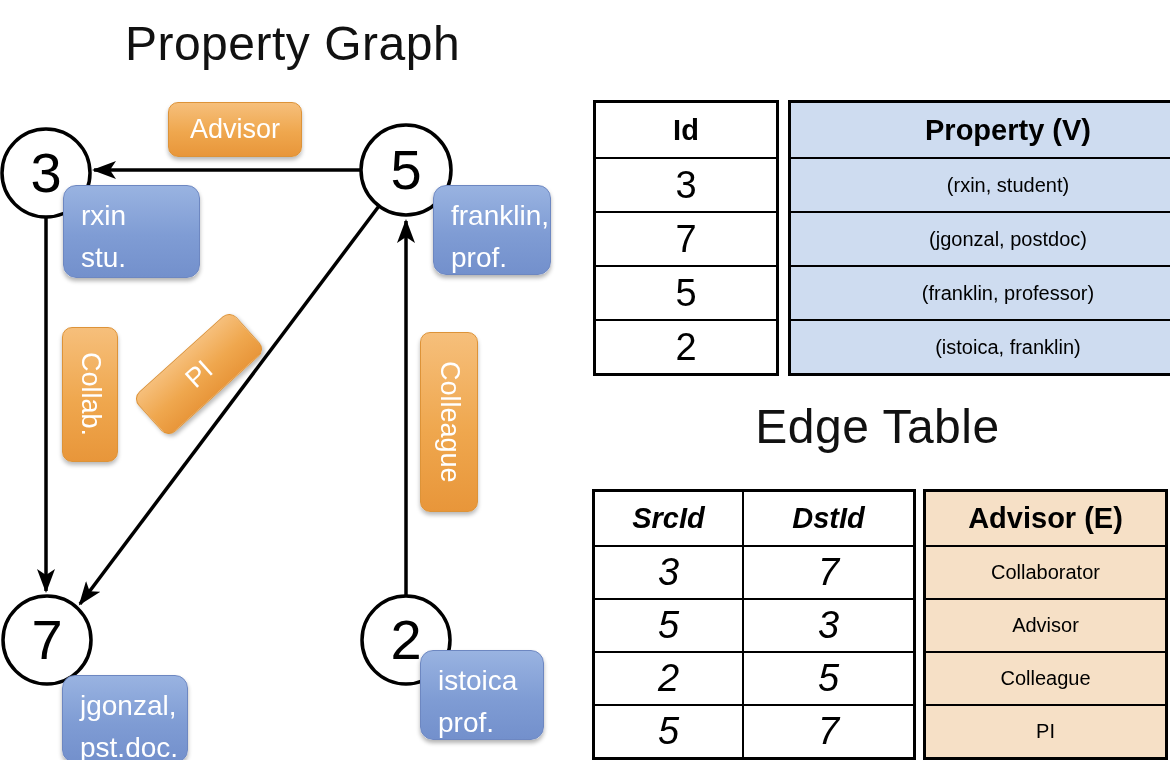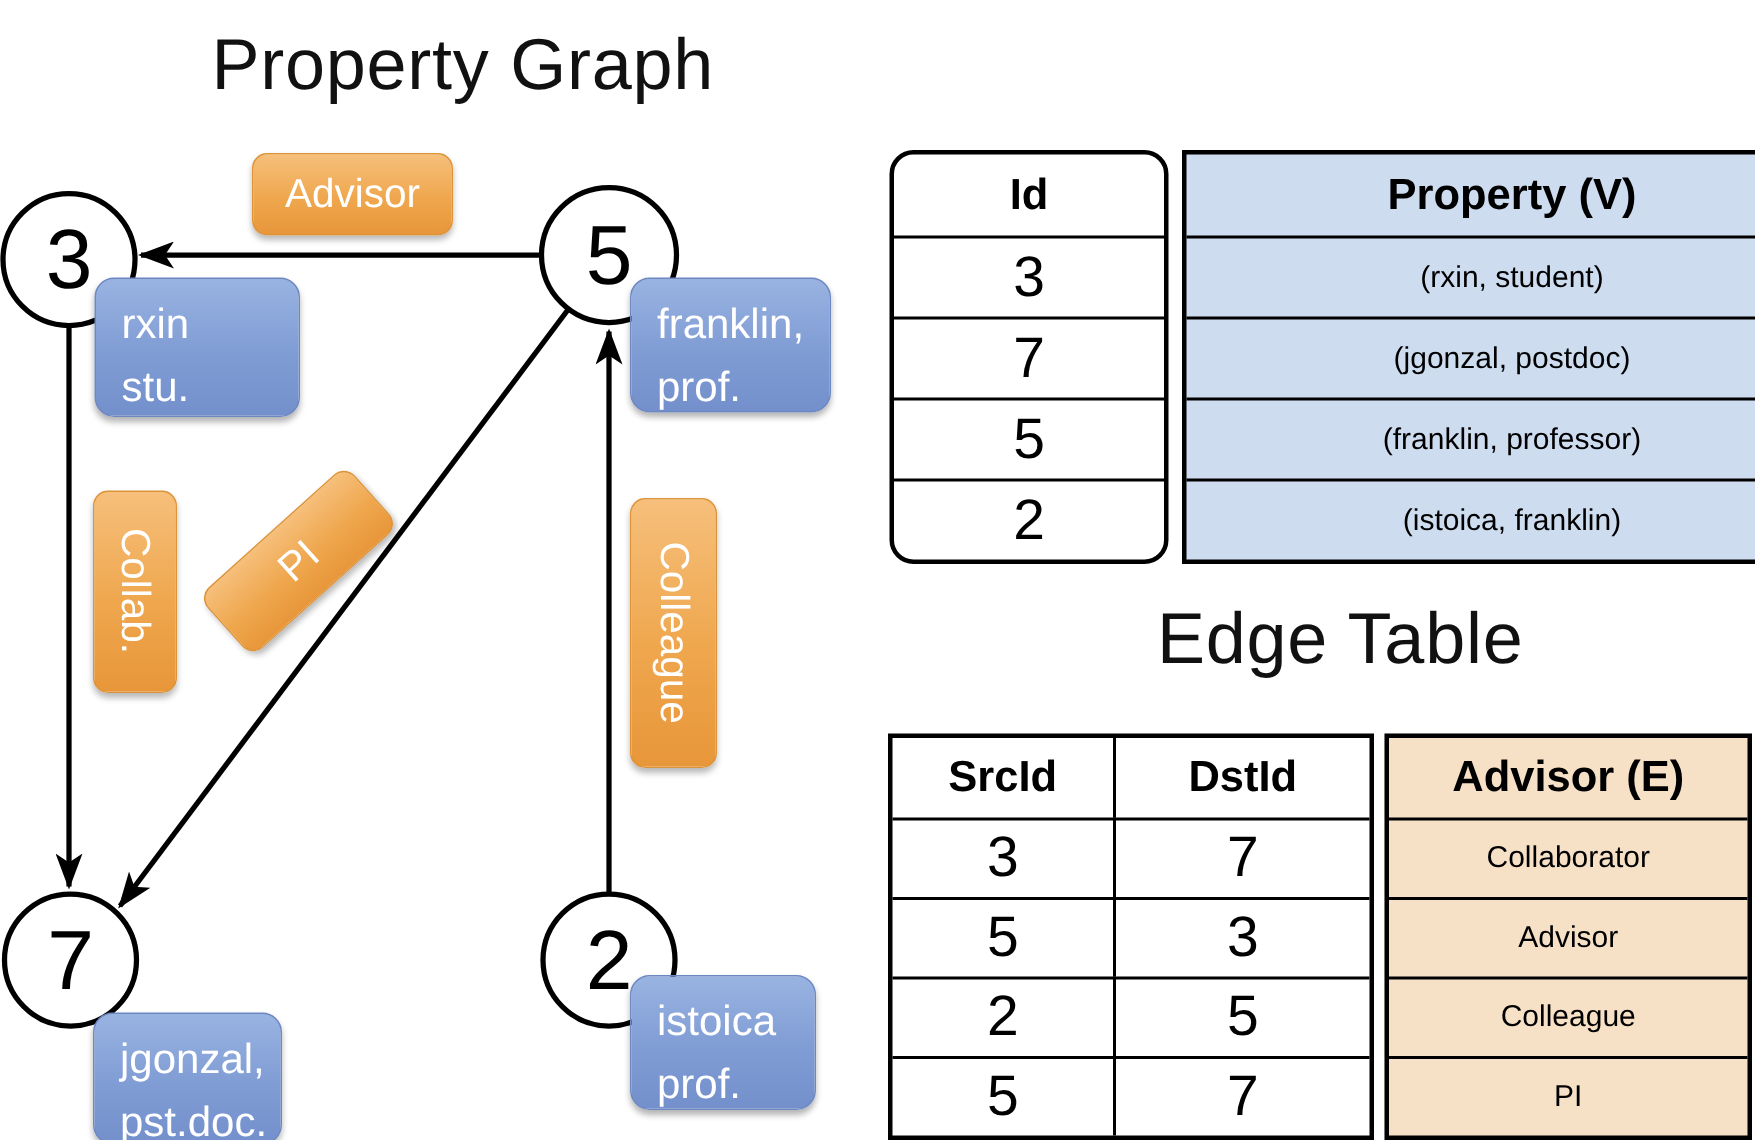--- a/index.html
+++ b/index.html
@@ -2,21 +2,21 @@
 <html><head>
 <meta charset="utf-8">
 <style>
   html,body { margin:0; padding:0; background:#ffffff; }
   .stage {
     position:relative; width:1170px; height:760px; background:#ffffff;
     font-family:"Liberation Sans", sans-serif; overflow:hidden;
   }
   .title {
     position:absolute; text-align:center; font-weight:300; color:#111;
-    font-size:48px; letter-spacing:0.5px; white-space:nowrap;padding-left:16px;
+    font-size:48px; letter-spacing:0.5px; white-space:nowrap;
   }
   #graph-title  { left:0;     top:16px;  width:585px; }
   #vertex-title { left:585px; top:16px;  width:585px; }
   #edge-title   { left:585px; top:399px; width:585px; }
 
   svg.graph { position:absolute; left:0; top:0; }
 
   .node-num {
     position:absolute; text-align:center; font-weight:300; color:#000;
     font-size:56px;
@@ -38,23 +38,23 @@
     border:1px solid #6d87c1;
     box-shadow:0 3px 4px rgba(0,0,0,0.3);
     font-size:28px; line-height:1.5; padding:9px 0 16px 17px; box-sizing:border-box;
   }
   .bluebox span { display:block; }
 
   .tblock {
     position:absolute; border:3px solid #000; box-sizing:border-box;
     display:grid;
   }
-  #vt-id   { left:593px; top:100px; width:186px; height:276px; grid-template-rows:repeat(5,1fr); background:#fff;border-radius:16px; }
+  #vt-id   { left:593px; top:100px; width:186px; height:276px; grid-template-rows:repeat(5,1fr); background:#fff; }
   #vt-prop { left:788px; top:100px; width:440px; height:276px; grid-template-rows:repeat(5,1fr); background:#cedcf0; }
-  #et-ids  { left:592px; top:489px; width:324px; height:271px; grid-template-columns:147px 1fr; grid-template-rows:repeat(5,1fr); background:#fff; }
+  #et-ids  { left:592px; top:489px; width:324px; height:271px; grid-template-columns:147px 1fr; grid-template-rows:repeat(5,1fr); background:#fff;font-style:italic; }
   #et-prop { left:923px; top:489px; width:245px; height:271px; grid-template-rows:repeat(5,1fr); background:#f6e0c6; }
 
   .cell {
     display:flex; align-items:center; justify-content:center;
     font-weight:300; font-size:20px; color:#000;
     border-top:2.5px solid #000; box-sizing:border-box; white-space:nowrap;
   }
   .cell.no-top { border-top:none; }
   .cell.col2   { border-left:2.5px solid #000; }
   .cell.hdr    { font-weight:bold; font-size:29px; }
@@ -93,21 +93,21 @@
 
   <div class="pill" style="left:168px; top:102px; width:134px; height:55px;">Advisor</div>
   <div class="pill vertical" style="left:62px;  top:327px; width:56px; height:135px;">Collab.</div>
   <div class="pill" style="left:133px; top:347px; width:132px; height:54px; transform:rotate(-42deg);">PI</div>
   <div class="pill vertical" style="left:420px; top:332px; width:58px; height:180px;">Colleague</div>
 
   <div class="bluebox" style="left:63px;  top:185px; width:137px; height:93px;">
     <span>rxin</span>
     <span>stu.</span>
   </div>
-  <div class="bluebox" style="left:420px; top:185px; width:134px; height:90px;">
+  <div class="bluebox" style="left:433px; top:185px; width:118px; height:90px;">
     <span>franklin,</span>
     <span>prof.</span>
   </div>
   <div class="bluebox" style="left:62px;  top:675px; width:126px; height:88px;">
     <span>jgonzal,</span>
     <span>pst.doc.</span>
   </div>
   <div class="bluebox" style="left:420px; top:650px; width:124px; height:90px;">
     <span>istoica</span>
     <span>prof.</span>

